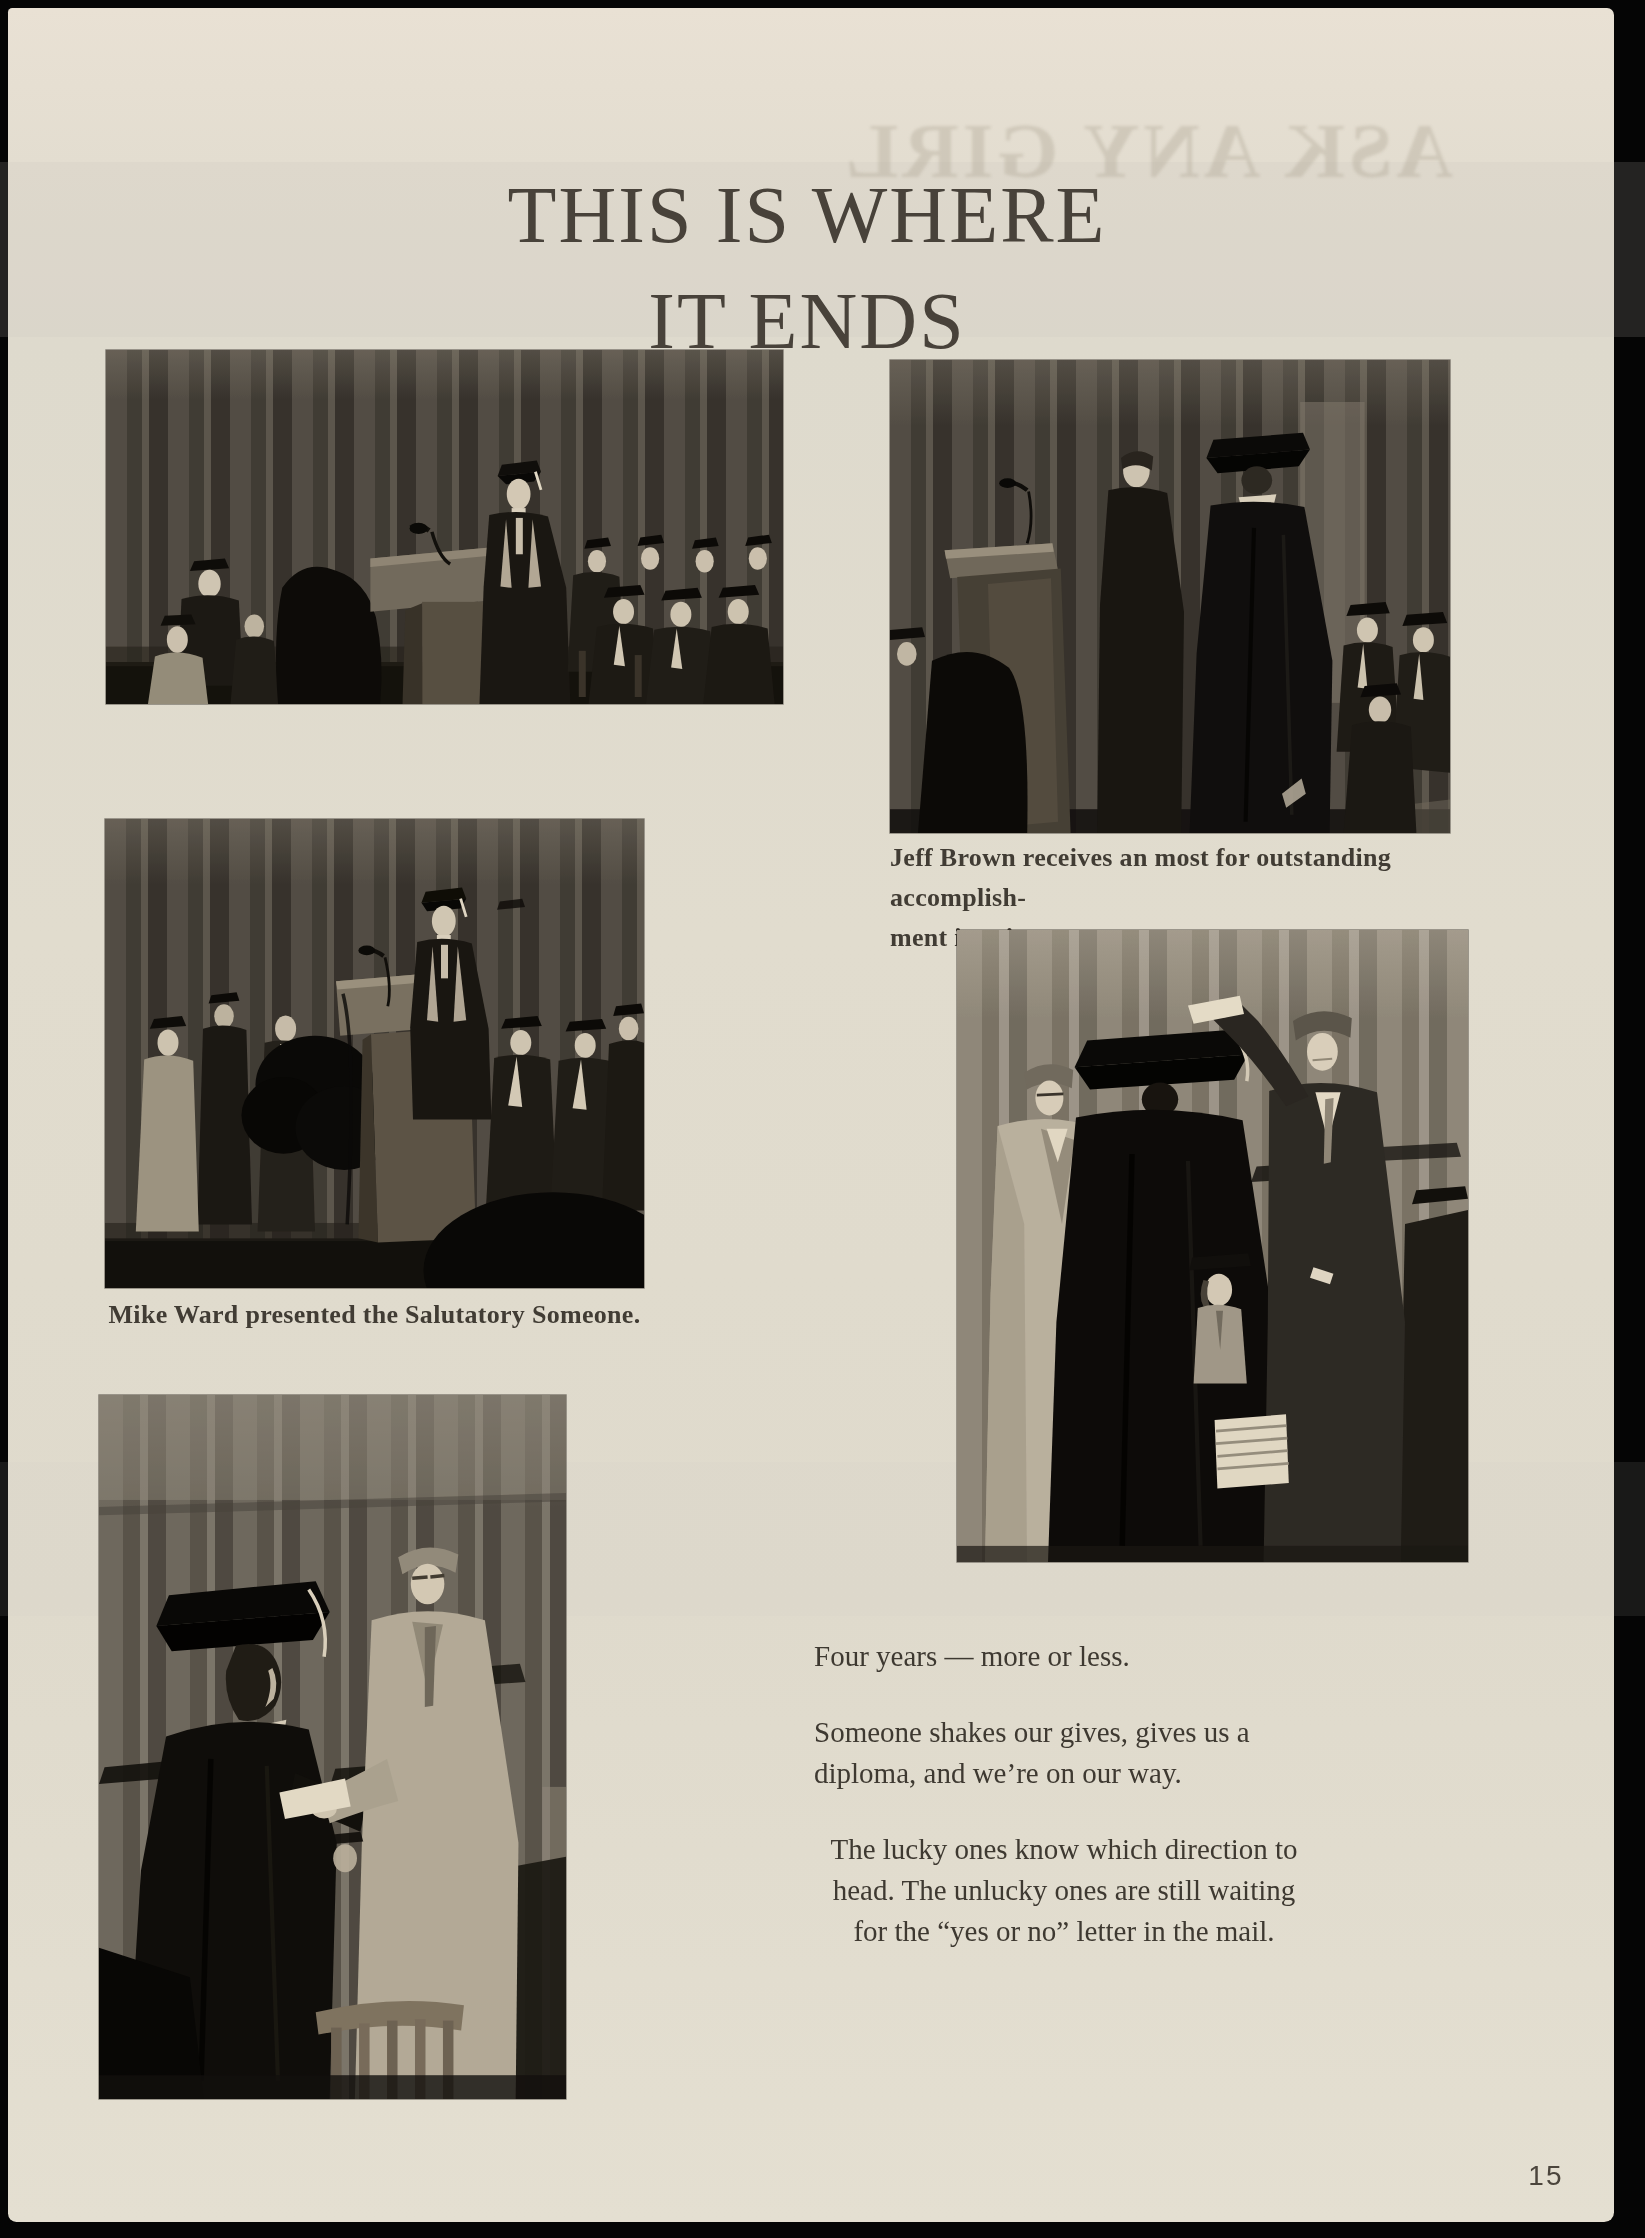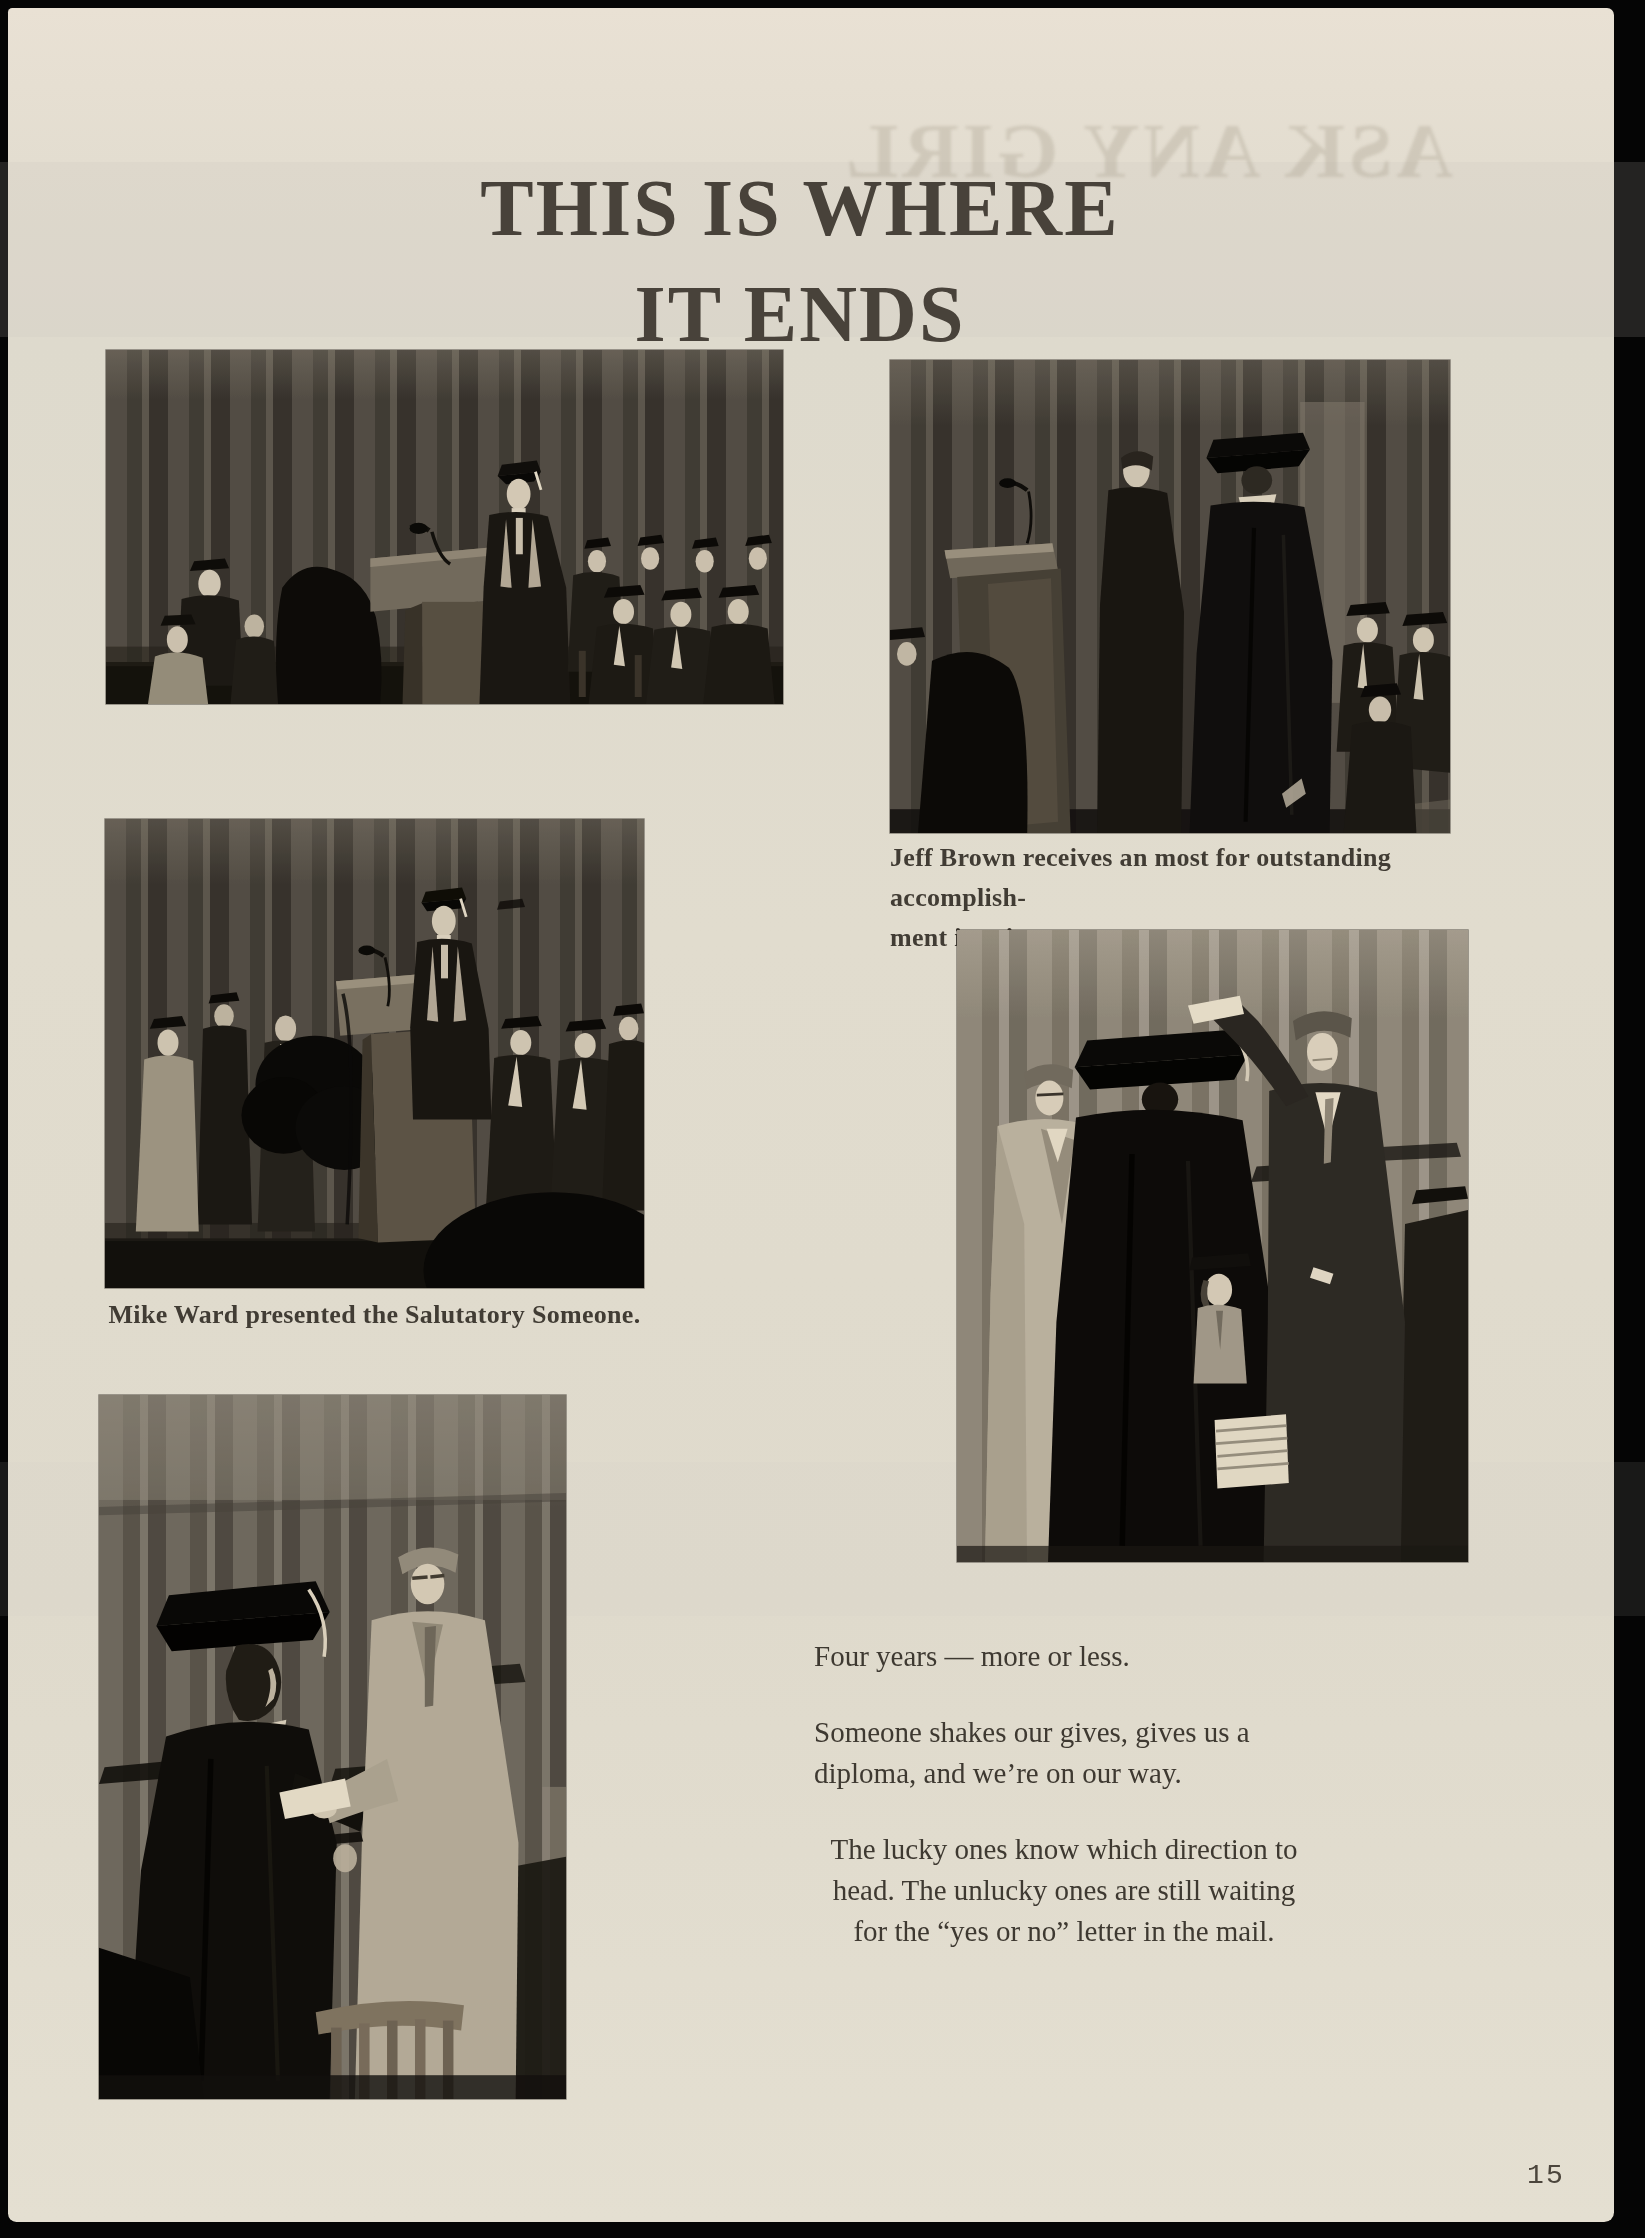--- a/index.html
+++ b/index.html
@@ -8,21 +8,21 @@
   .page{position:absolute;left:8.4px;top:8.4px;right:31.5px;bottom:17px;
         background:linear-gradient(180deg,#e9e1d4 0%,#e3ddd0 7%,#dedacd 15%,#e1dcce 42%,#dfdacc 72%,#e4dfd1 100%);
         border-radius:4.2px 7px 9.8px 8.4px;}
   .band{position:absolute;left:0;width:1645px;pointer-events:none;}
   .band1{top:162px;height:175px;background:rgba(196,194,186,0.16);}
   .band2{top:1462px;height:154px;background:rgba(210,205,194,0.10);}
   .ghost-title{position:absolute;top:106px;left:651px;width:993px;text-align:center;
         transform:scaleX(-1);font-size:78px;font-weight:bold;letter-spacing:4.2px;
         color:rgba(170,160,144,0.34);filter:blur(1.4px);white-space:nowrap;}
   .title{position:absolute;left:0;top:146px;width:1582px;text-align:center;
-        color:#48423a;font-size:80px;line-height:106px;letter-spacing:2.1px;font-weight:bold;margin:9px;}
+        color:#48423a;font-size:80px;line-height:106px;letter-spacing:2.1px;font-weight:normal;margin:16px;}
   .photo{position:absolute;overflow:hidden;filter:sepia(0.12) contrast(1.03);
         box-shadow:0 0 0 0.7px rgba(40,36,30,0.55);}
   .photo svg{position:absolute;left:0;top:0;width:100%;height:100%;display:block;}
   .curtain-dark{background:
       linear-gradient(180deg,rgba(150,144,132,0.28),rgba(0,0,0,0) 14%),
       repeating-linear-gradient(90deg,#514c45 0 21px,#403c36 21px 36px,#5a554d 36px 43px,#37332e 43px 62px);}
   .curtain-mid{background:
       linear-gradient(180deg,rgba(170,164,152,0.30),rgba(0,0,0,0) 16%),
       repeating-linear-gradient(90deg,#6b665e 0 24px,#57524a 24px 41px,#77726a 41px 49px,#4e4942 49px 67px);}
   .curtain-light{background:
@@ -31,21 +31,21 @@
   .caption{position:absolute;color:#413c34;font-size:26px;font-weight:bold;letter-spacing:0.3px;}
   .cap-center{text-align:center;}
   .cap2{line-height:40px;}
   .bodytext{position:absolute;left:814px;top:1636px;width:630px;color:#3e3931;
         font-size:29px;line-height:41px;}
   .bodytext p{margin:0 0 35px 0;}
   .bodytext p.p2{max-width:505px;}
   .bodytext p.p3{max-width:500px;text-align:center;}
   .bodytext p.p4{max-width:603px;}
   .page-number{position:absolute;left:1504px;top:2160px;width:84px;text-align:center;
-        font-family:Liberation Mono, monospace;font-size:28px;letter-spacing:2.1px;color:#4b453c;}
+        font-family:Liberation Sans, sans-serif;font-size:28px;letter-spacing:2.1px;color:#4b453c;}
 </style>
 </head>
 <body>
 
 <div class="scan">
   <div class="page"></div>
   <div class="band band1"></div>
   <div class="band band2"></div>
 
   <div class="ghost-title">ASK ANY GIRL</div>

